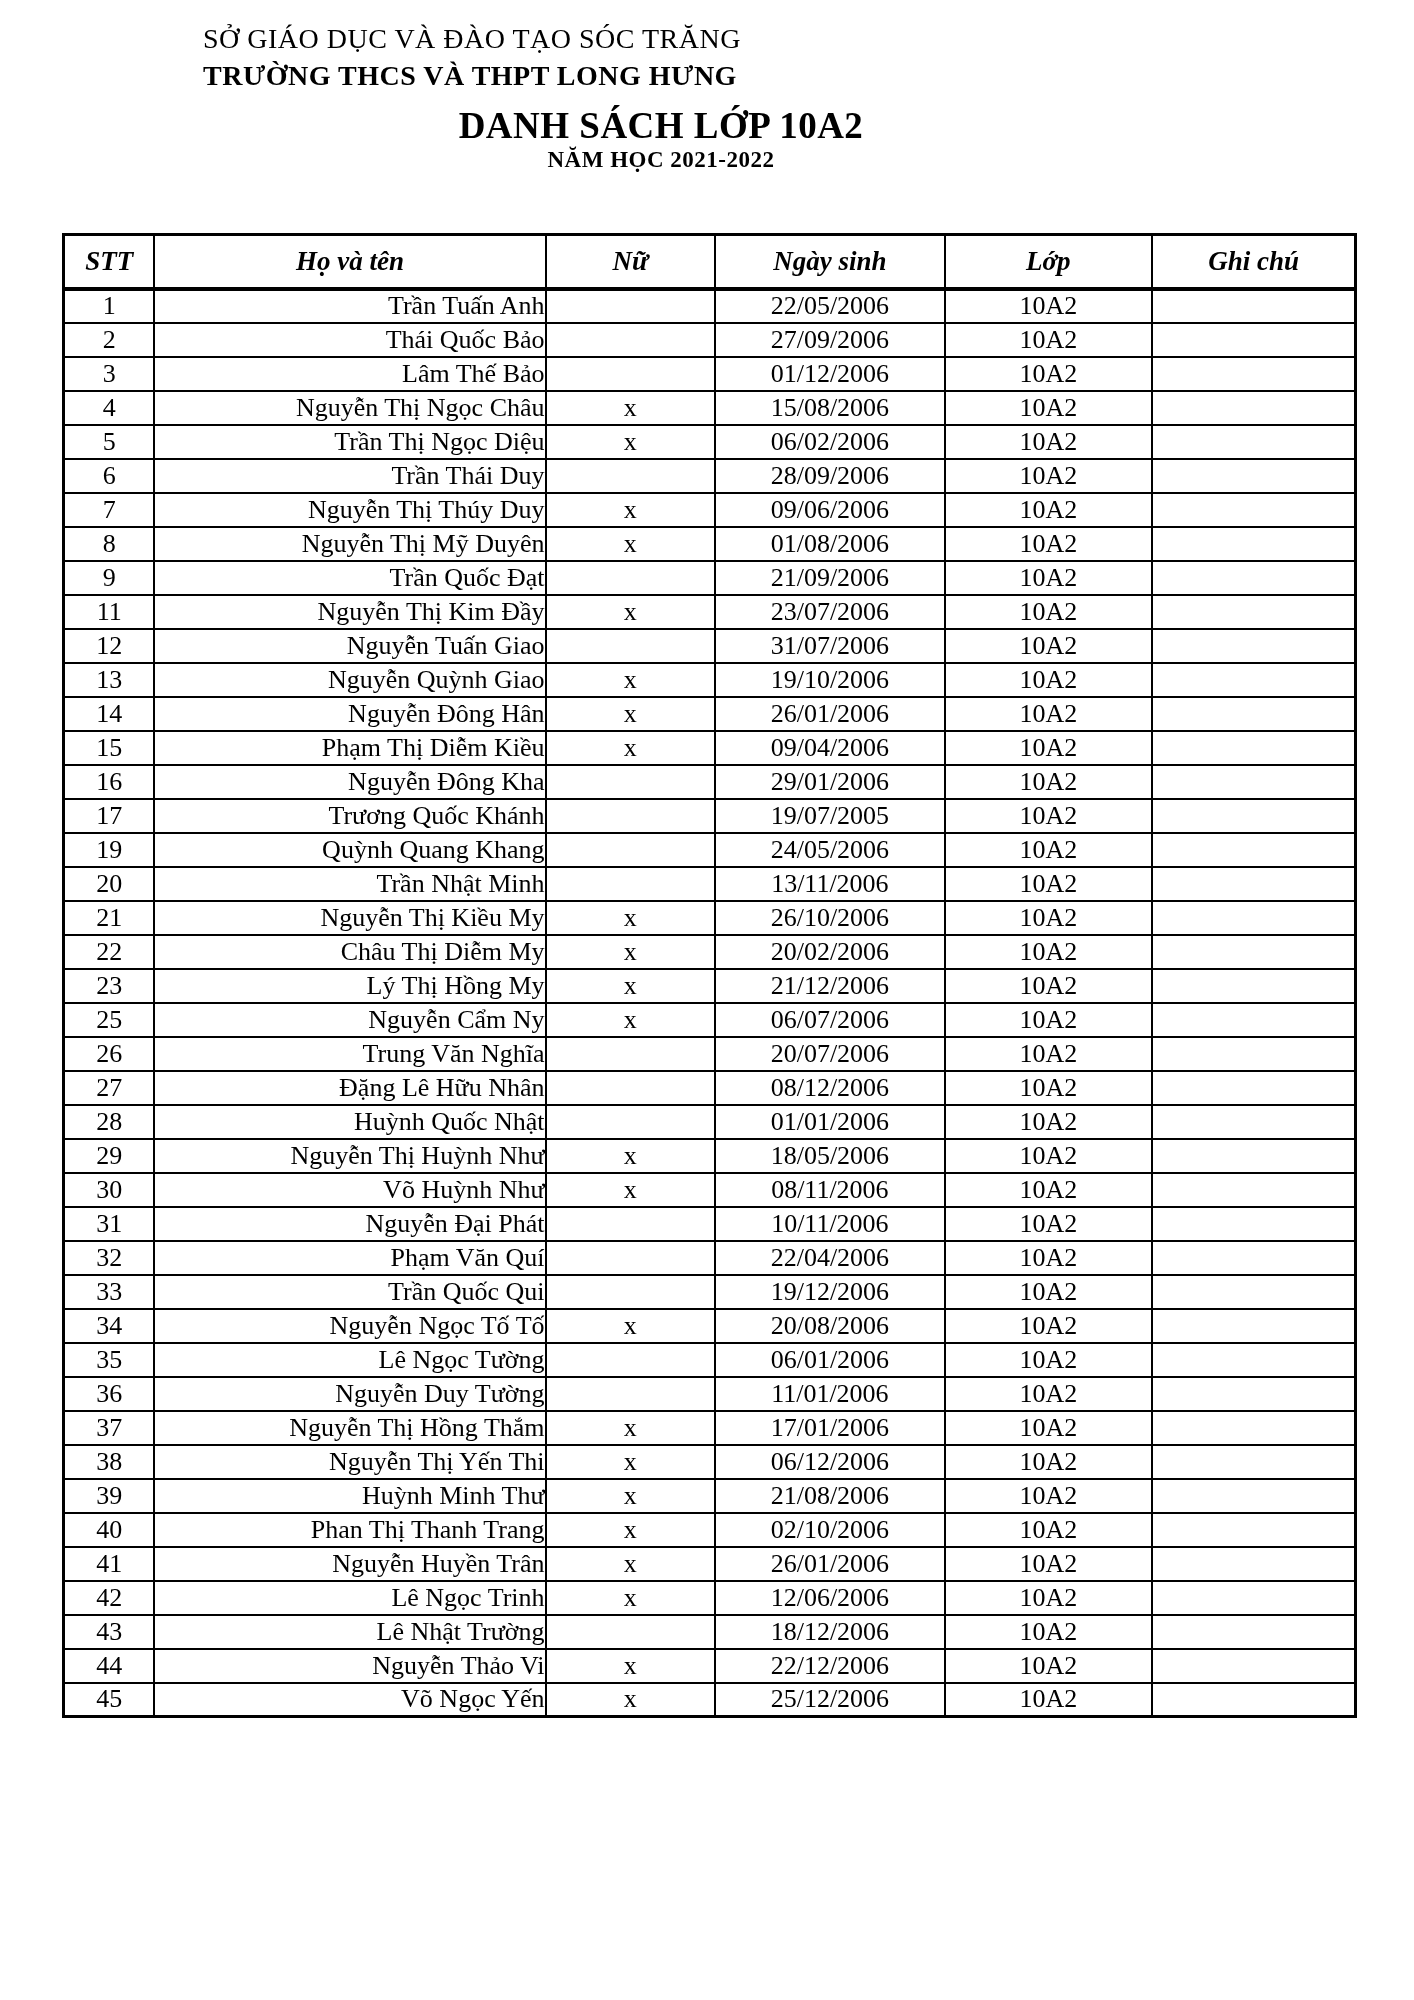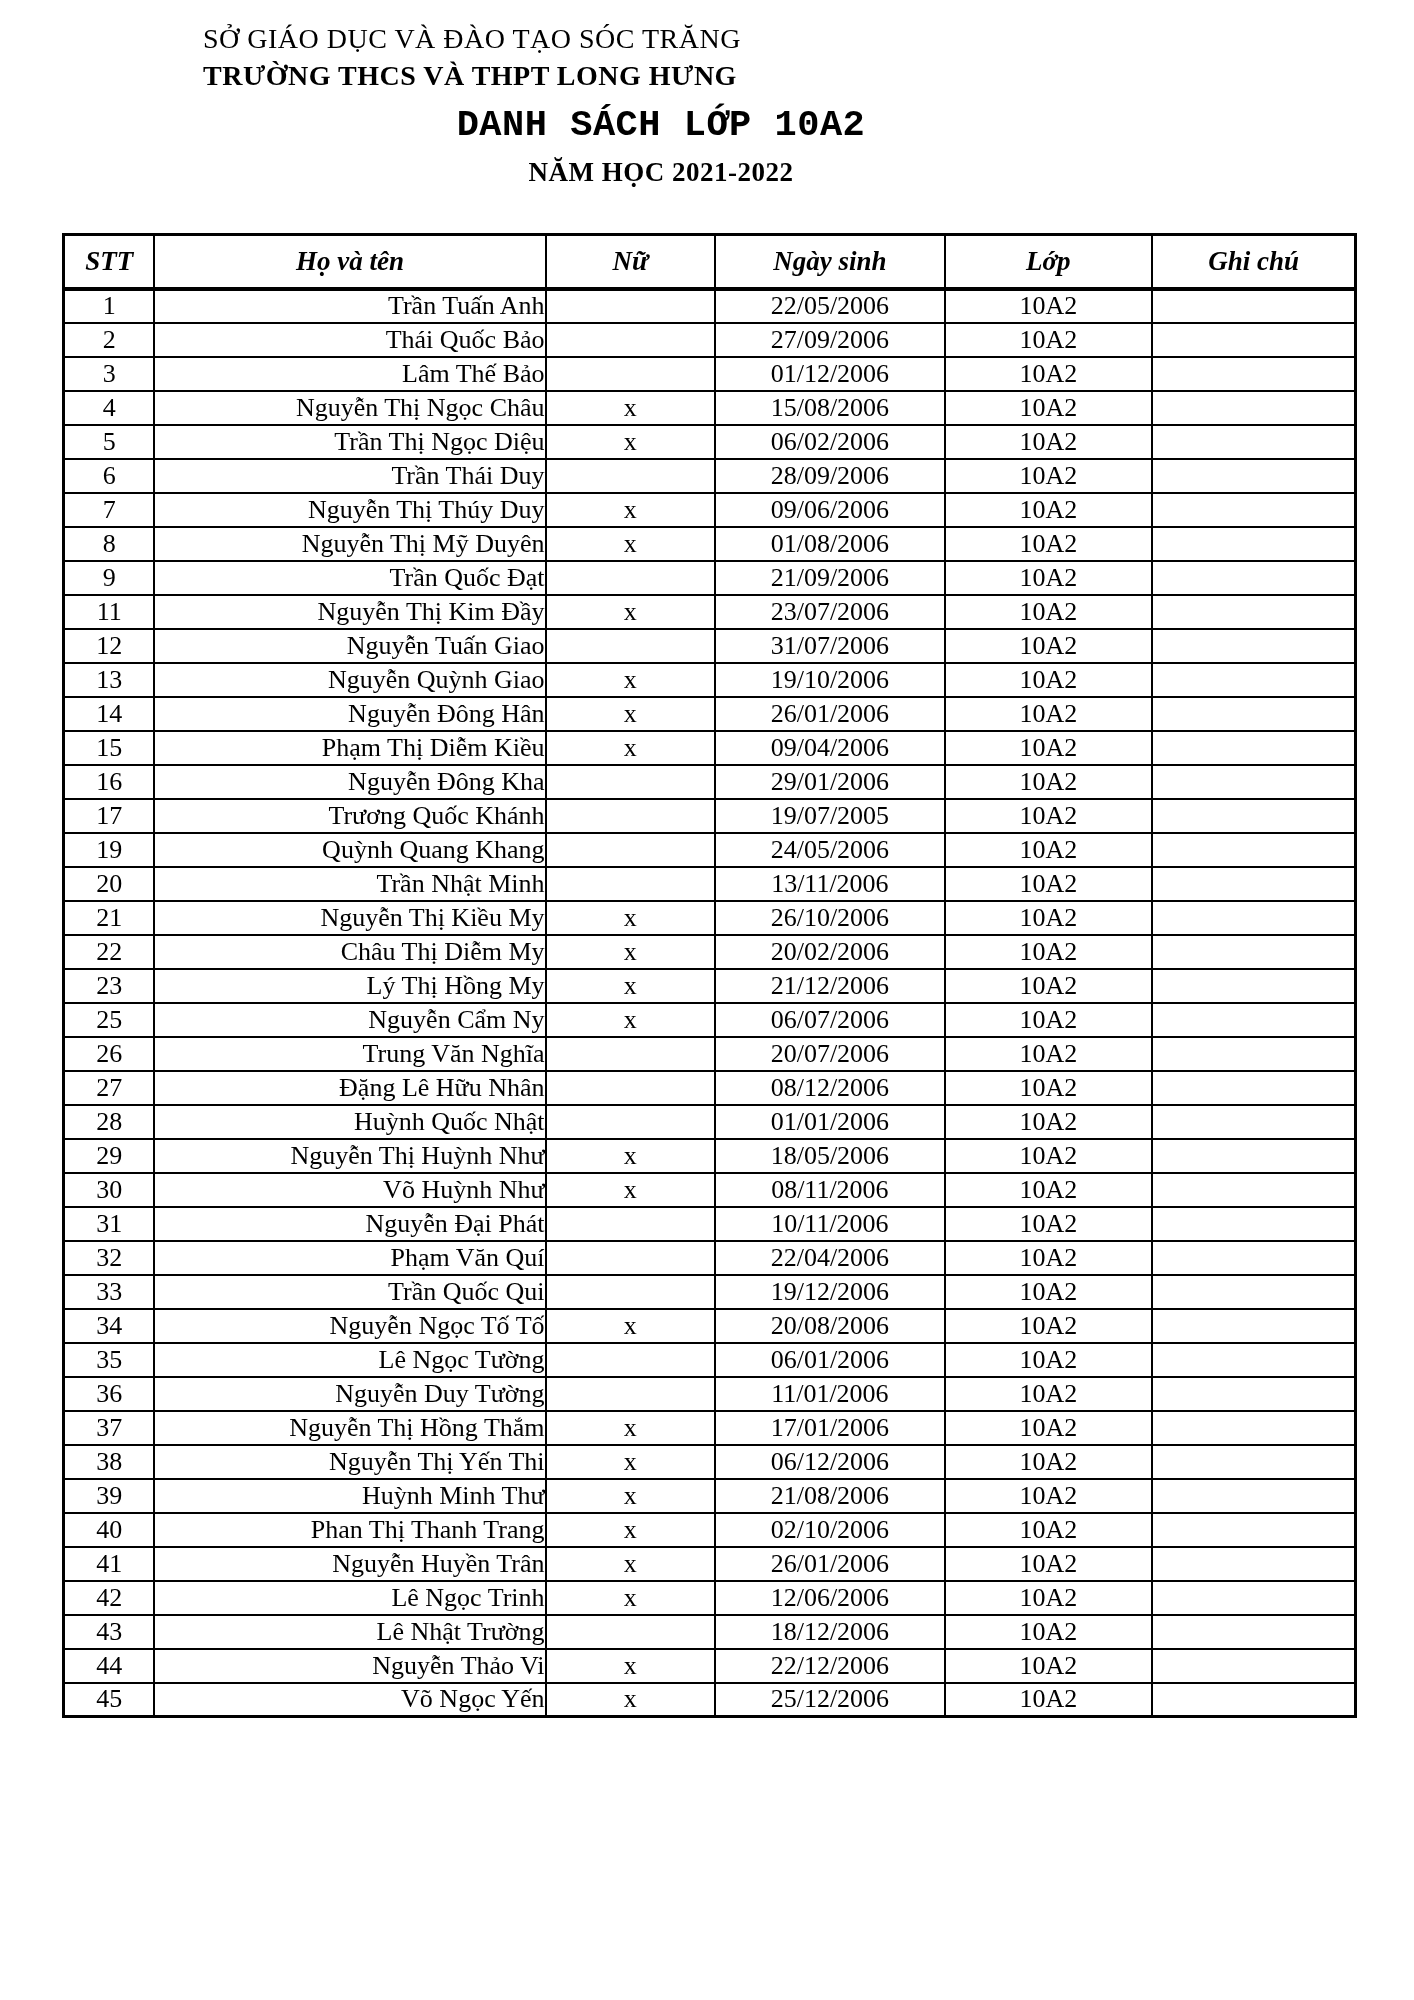--- a/index.html
+++ b/index.html
@@ -21,22 +21,22 @@
     line-height: 37px;
     white-space: nowrap;
   }
   .dept-line  { font-size: 28px; font-weight: normal; letter-spacing: 0.5px; }
   .school-line{ font-size: 28px; font-weight: bold; letter-spacing: 0.5px; }
   .title-block {
     position: absolute; left: 0; top: 104px;
     width: 1322px;
     text-align: center;
   }
-  .doc-title    { font-size: 37px; font-weight: bold; letter-spacing: 0.5px; font-family: Liberation Mono, monospace; }
-  .doc-subtitle { font-size: 27px; font-weight: bold; margin-top: 11px; letter-spacing: 0.5px; }
+  .doc-title    { font-size: 37px; font-weight: bold; letter-spacing: 0.5px; }
+  .doc-subtitle { font-size: 23px; font-weight: bold; margin-top: 0; letter-spacing: 0.5px; }
 
   table.roster {
     position: absolute; left: 62px; top: 233px;
     width: 1295px;
     border-collapse: collapse;
     table-layout: fixed;
     border: 3px solid #000;
   }
   .roster th, .roster td {
     border: 2px solid #000;

